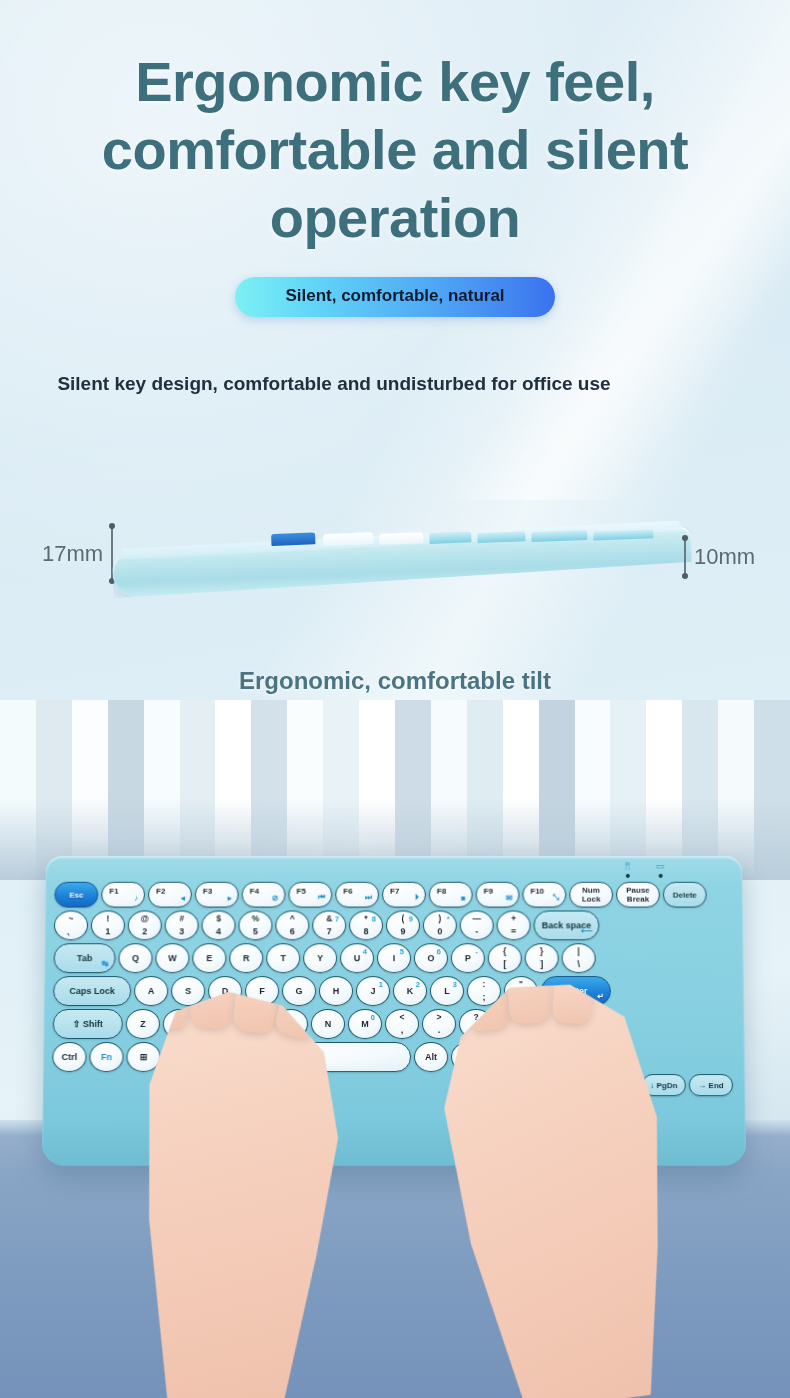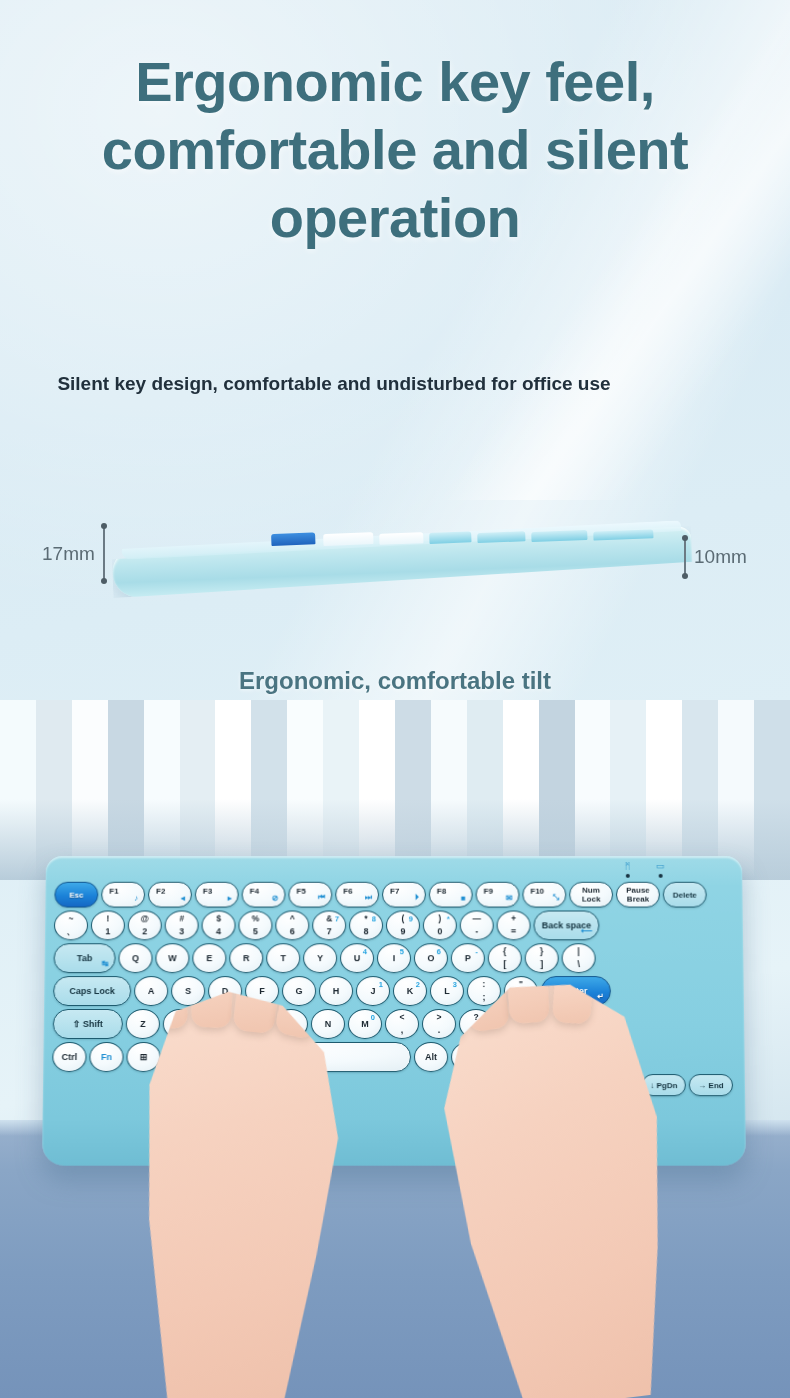--- a/index.html
+++ b/index.html
@@ -96,21 +96,21 @@
     opacity:.85;
   }
   .skey { position: absolute; border-radius: 3px 3px 1px 1px; }
   .skey.blue  { background: linear-gradient(180deg,#3d8fe0,#1f63bd); }
   .skey.white { background: linear-gradient(180deg,#ffffff,#eaf6fb); }
   .skey.cyan  { background: linear-gradient(180deg,#cfeff7,#7fcfe4); }
 
   .dim {
     position: absolute;
     display: flex; align-items: center; gap: 8px;
-    color: #5b6b74; font-size: 19px;
+    color: #5b6b74; font-size: 22px;
   }
   .dim .label { white-space: nowrap; }
   .dimline { position: relative; width: 2px; background: #6b7a84; }
   .dimline::before, .dimline::after {
     content:""; position: absolute; left: 50%; transform: translateX(-50%);
     width: 6px; height: 6px; border-radius: 50%; background: #4e5d66;
   }
   .dimline::before { top: -3px; }
   .dimline::after  { bottom: -3px; }
 
@@ -268,20 +268,23 @@
       <div class="blind" style="background: linear-gradient(rgb(248, 252, 254) 0%, rgb(248, 252, 254) 55%, rgba(150, 175, 195, 0.55) 100%);"></div>
       <div class="blind" style="background: linear-gradient(rgb(230, 241, 246) 0%, rgb(230, 241, 246) 55%, rgba(150, 175, 195, 0.55) 100%);"></div>
       <div class="blind" style="background: linear-gradient(rgb(255, 255, 255) 0%, rgb(255, 255, 255) 55%, rgba(150, 175, 195, 0.55) 100%);"></div>
       <div class="blind" style="background: linear-gradient(rgb(216, 230, 238) 0%, rgb(216, 230, 238) 55%, rgba(150, 175, 195, 0.55) 100%);"></div>
       <div class="blind" style="background: linear-gradient(rgb(245, 250, 253) 0%, rgb(245, 250, 253) 55%, rgba(150, 175, 195, 0.55) 100%);"></div>
       <div class="blind" style="background: linear-gradient(rgb(207, 223, 233) 0%, rgb(207, 223, 233) 55%, rgba(150, 175, 195, 0.55) 100%);"></div>
     </div>
 
   <div class="headline">Ergonomic key feel, comfortable and silent operation</div>
 
+  <div class="pill-wrap">
+    <div class="pill">Silent, comfortable, natural</div>
+  </div>
 
   <div class="subtitle">Silent key design, comfortable and undisturbed for office use</div>
 
   <div class="sideview">
 
     <div class="dim" style="left:42px; top:56px;">
       <span class="label">17mm</span>
       <span class="dimline" style="height:55px;"></span>
     </div>
 

